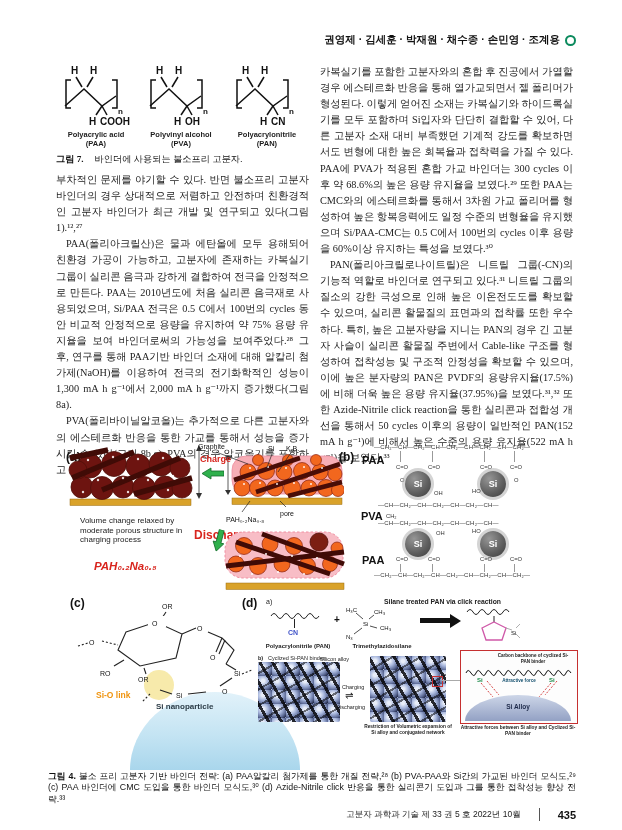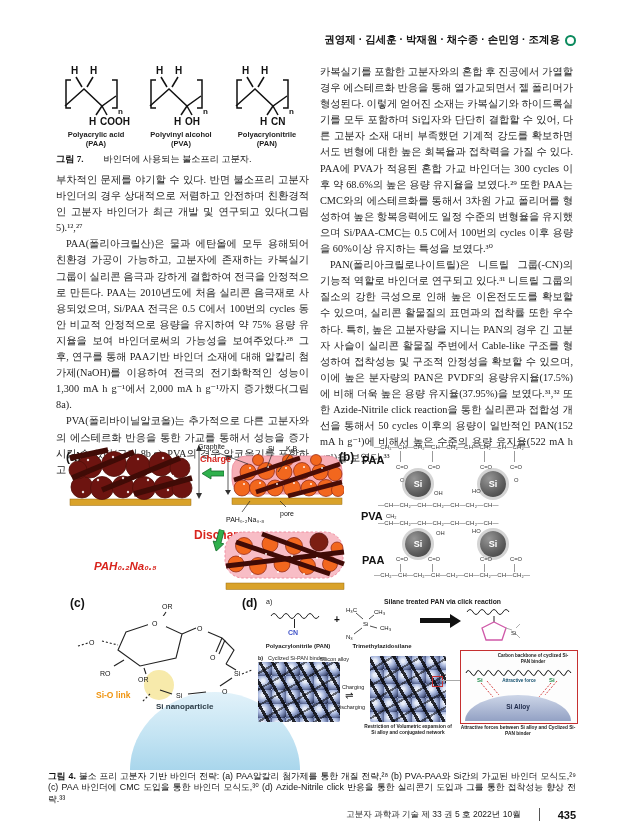--- a/index.html
+++ b/index.html
@@ -13,21 +13,21 @@
   
   .fig7{position:absolute;left:56px;top:62px;width:252px;}
   .fig7-mols{display:flex;}
   .mol{display:flex;flex-direction:column;align-items:center;}
   .mol svg{display:block;}
   .bond{stroke:#111;stroke-width:1.5;fill:none;}
   .mh{font:bold 10px "Liberation Sans","DejaVu Sans",sans-serif;fill:#111;}
   .mn{font:bold 8px "Liberation Sans","DejaVu Sans",sans-serif;fill:#111;}
   .molname{font:bold 7.5px "Liberation Sans","DejaVu Sans",sans-serif;text-align:center;line-height:9px;margin-top:2px;}
   .figcap{margin-top:5px;font-family:"Liberation Sans","DejaVu Sans",sans-serif;font-size:9.2px;color:#111;}
-  .figcap .b{font-weight:bold;margin-right:20px;font-family:Liberation Serif, serif;}
+  .figcap .b{font-weight:bold;margin-right:11px;font-family:Liberation Serif, serif;}
   
   .col{position:absolute;width:253px;}
   .col p{margin:0;font-size:10.3px;line-height:16.1px;text-align:justify;}
   .col p.ind{text-indent:10px;}
   .col-left{left:56px;top:172px;}
   .col-right{left:320px;top:64px;}
   
   .fig8{position:absolute;left:48px;top:440px;width:528px;height:330px;
         font-family:"Liberation Sans","DejaVu Sans",sans-serif;}
   .plabel{position:absolute;font-weight:bold;font-size:12px;color:#111;}
@@ -158,21 +158,21 @@
           <div>(PAN)</div>
         </div>
       </div>
     </div>
     <div class="figcap">
       <span class="b">그림 7.</span><span>바인더에 사용되는 불소프리 고분자.</span>
     </div>
   </div>
 
   <div class="col col-left">
-    <p>부차적인 문제를 야기할 수 있다. 반면 불소프리 고분자 바인더의 경우 상대적으로 저렴하고 안전하며 친환경적인 고분자 바인더가 최근 개발 및 연구되고 있다(그림 5).¹²,²⁷</p>
+    <p>부차적인 문제를 야기할 수 있다. 반면 불소프리 고분자 바인더의 경우 상대적으로 저렴하고 안전하며 친환경적인 고분자 바인더가 최근 개발 및 연구되고 있다(그림 1).¹²,²⁷</p>
     <p class="ind">PAA(폴리아크릴산)은 물과 에탄올에 모두 용해되어 친환경 가공이 가능하고, 고분자에 존재하는 카복실기 그룹이 실리콘 음극과 강하게 결합하여 전극을 안정적으로 만든다. PAA는 2010년도에 처음 실리콘 음극재로 사용되었으며, Si/PAA 전극은 0.5 C에서 100번의 cycles 동안 비교적 안정적으로 용량을 유지하여 약 75% 용량 유지율을 보여 바인더로써의 가능성을 보여주었다.²⁸ 그 후, 연구를 통해 PAA기반 바인더 소재에 대해 알칼리 첨가제(NaOH)를 이용하여 전극의 전기화학적인 성능이 1,300 mA h g⁻¹에서 2,000 mA h g⁻¹까지 증가했다(그림 8a).</p>
     <p class="ind">PVA(폴리바이닐알코올)는 추가적으로 다른 고분자와의 에스테르화 반응을 통한 가교를 통해서 성능을 증가시킬 수 있다(그림 8b,c). PVA의 경우 알코올기를 포함하고 있어</p>
   </div>
   <div class="col col-right">
     <p>카복실기를 포함한 고분자와의 혼합 후 진공에서 가열할 경우 에스테르화 반응을 통해 열가교되면서 젤 폴리머가 형성된다. 이렇게 얻어진 소재는 카복실기와 하이드록실기를 모두 포함하며 Si입자와 단단히 결합할 수 있어, 다른 고분자 소재 대비 부족했던 기계적 강도를 확보하면서도 변형에 대한 높은 회복율과 접착력을 가질 수 있다. PAA에 PVA가 적용된 혼합 가교 바인더는 300 cycles 이후 약 68.6%의 높은 용량 유지율을 보였다.²⁹ 또한 PAA는 CMC와의 에스테르화를 통해서 3차원 가교 폴리머를 형성하여 높은 항복응력에도 일정 수준의 변형율을 유지했으며 Si/PAA-CMC는 0.5 C에서 100번의 cycles 이후 용량을 60%이상 유지하는 특성을 보였다.³⁰</p>
     <p class="ind">PAN(폴리아크릴로나이트릴)은 니트릴 그룹(-CN)의 기능적 역할로 바인더로 연구되고 있다.³¹ 니트릴 그룹의 질소의 강한 극성으로 인해 높은 이온전도도를 확보할 수 있으며, 실리콘 활물질의 표면과의 접착률 또한 우수하다. 특히, 높은 고분자량을 지니는 PAN의 경우 긴 고분자 사슬이 실리콘 활물질 주변에서 Cable-like 구조를 형성하여 접착성능 및 구조적 안정성을 확보할 수 있으며, 이에 높은 분자량의 PAN은 PVDF의 용량유지율(17.5%)에 비해 더욱 높은 용량 유지율(37.95%)을 보였다.³¹,³² 또한 Azide-Nitrile click reaction을 통한 실리콘과 접합성 개선을 통해서 50 cycles 이후의 용량이 일반적인 PAN(152 mA h g⁻¹)에 비해서 높은 수준의 용량 유지율(522 mA h g⁻¹)을 보였다.³³</p>
   </div>
 
   <div class="fig8">
 
@@ -316,20 +316,21 @@
         <circle cx="18" cy="28" r="1.1"></circle>
           <circle cx="44" cy="26" r="1.1"></circle>
           <circle cx="70" cy="28" r="1.1"></circle>
         <circle cx="95" cy="30" r="1.1"></circle>
           <circle cx="30" cy="46" r="1.1"></circle>
           <circle cx="56" cy="44" r="1.1"></circle>
           <circle cx="82" cy="46" r="1.1"></circle>
       </g>
     </svg>
 
+    <div class="voltext" style="left:32px;top:76px;width:108px">Volume change relaxed by moderate porous structure in charging process</div>
     <div class="pahred" style="left:46px;top:120px">PAH₀.₂Na₀.₈</div>
 
     <div class="plabel" style="left:291px;top:10px">(b)</div>
     <div class="b-chain" style="left:326px;top:4px">—CH₂—CH—CH₂—CH—CH₂—CH—CH₂—CH—CH₂—</div>
     <div class="b-big" style="left:314px;top:14px">PAA</div>
     <div class="b-co" style="left:348px;top:24px">C=O</div>
     <div class="b-co" style="left:380px;top:24px">C=O</div>
     <div class="b-co" style="left:432px;top:24px">C=O</div>
     <div class="b-co" style="left:462px;top:24px">C=O</div>
     <div class="b-co" style="left:352px;top:37px">O</div>

